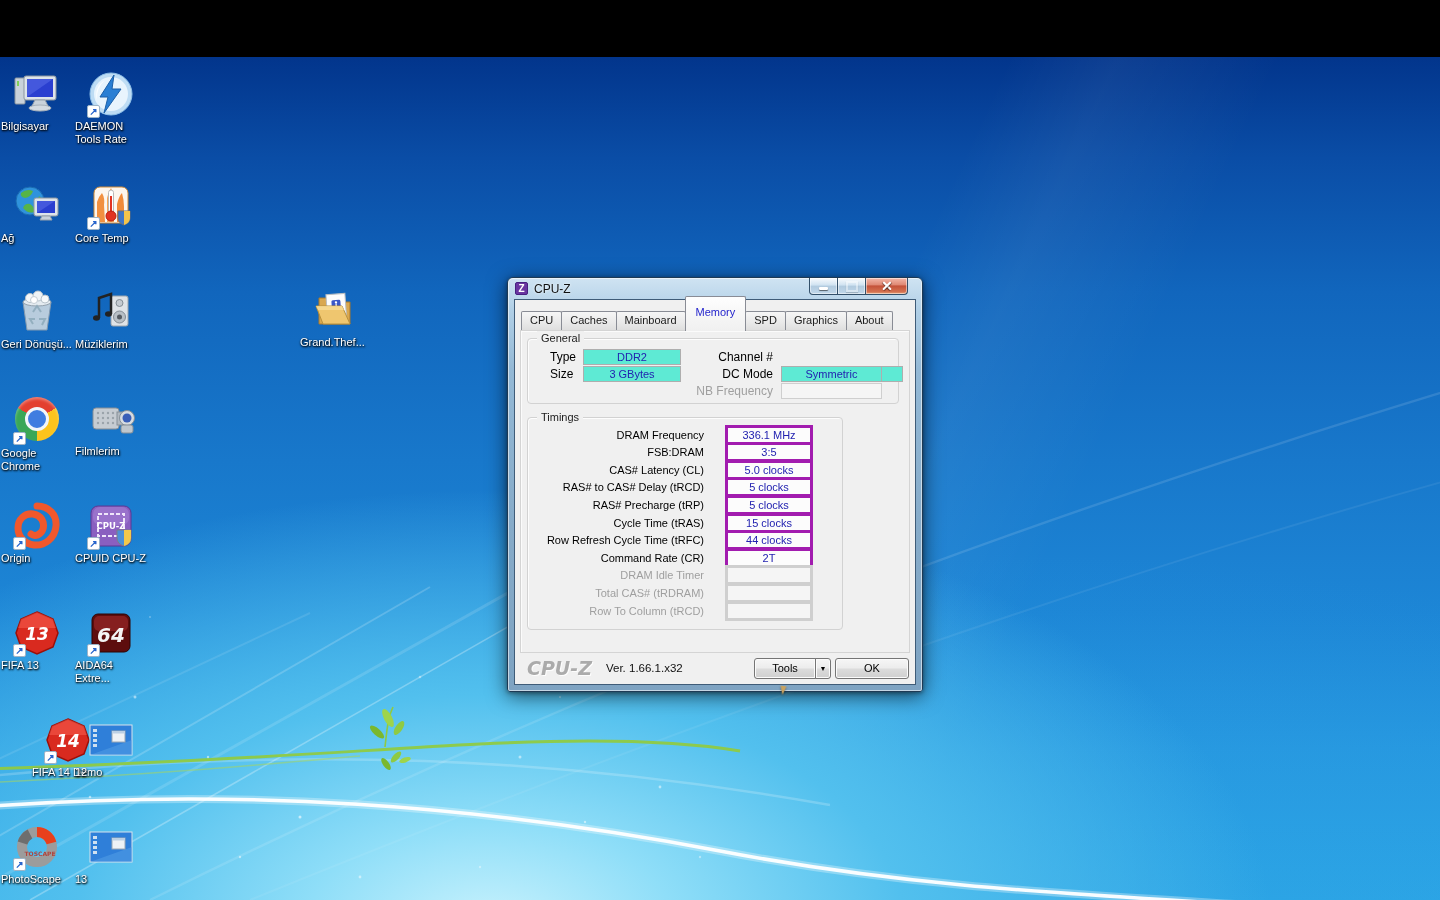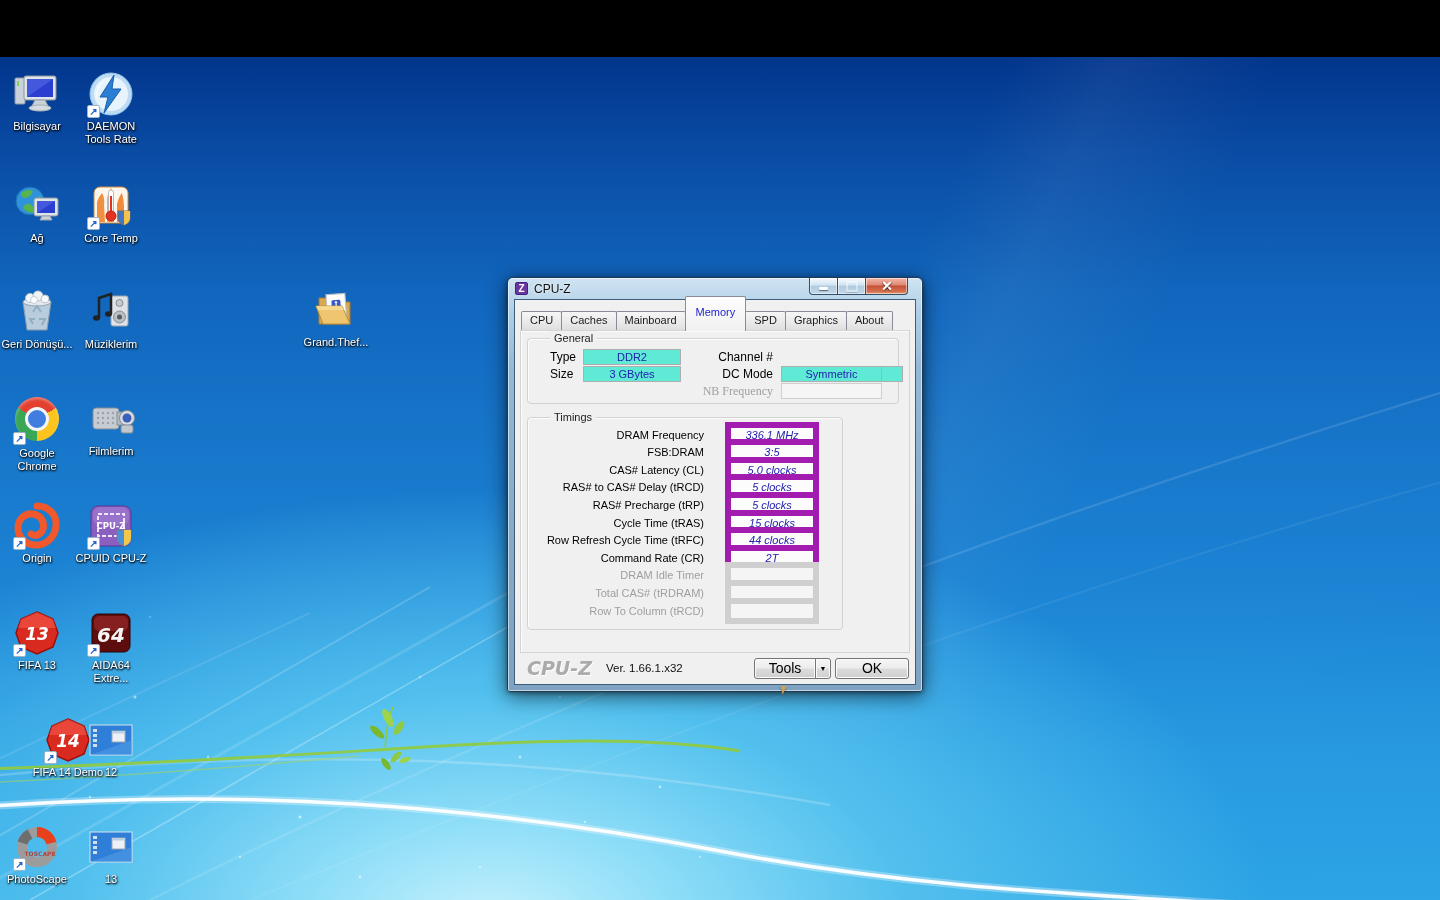--- a/index.html
+++ b/index.html
@@ -16,21 +16,21 @@
       radial-gradient(1150px 640px at 34% 103%, #c8f2fd 0%, #8fdef8 16%, #52c0ee 36%, rgba(47,150,219,0) 68%),
       radial-gradient(1700px 900px at 72% 125%, rgba(46,158,226,.45), rgba(46,158,226,0) 62%),
       linear-gradient(115deg, rgba(255,255,255,0) 55%, rgba(255,255,255,.05) 61%, rgba(255,255,255,0) 70%),
       linear-gradient(180deg, #02358c 0%, #0a4da6 12%, #1166bd 28%, #1878cb 48%, #1d86d6 66%, #2698e0 82%, #2ba6e6 100%);
   }
   .wp-art{position:absolute;left:0;top:0;}
   
   .cell{position:absolute;width:72px;cursor:default;}
   .icon-box{position:relative;width:48px;height:48px;margin:0 auto;}
   .icon-box svg{width:48px;height:48px;display:block;}
-  .icon-label{margin-top:2px;text-align:center;font-size:11px;line-height:13px;color:#fff;
+  .icon-label{margin-top:2px;text-align:left;font-size:11px;line-height:13px;color:#fff;
     text-shadow:0 1px 2px rgba(0,0,0,.95), 1px 1px 2px rgba(0,0,0,.85);}
   .sc-arrow{position:absolute;left:0;bottom:0;width:13px;height:13px;background:#fff;
     border:1px solid #9db4c8;border-radius:2px;color:#2a66cc;font-size:10px;line-height:12px;
     text-align:center;font-weight:bold;box-sizing:border-box;}
   .chrome-ball{width:44px;height:44px;border-radius:50%;margin:2px auto;position:relative;
     background:conic-gradient(from -60deg,#e3402f 0 120deg,#fcc41d 0 240deg,#3aa757 0 360deg);
     box-shadow:inset 0 2px 3px rgba(255,255,255,.35);}
   .chrome-hub{position:absolute;left:50%;top:50%;width:18px;height:18px;margin:-12px;
     border-radius:50%;background:#3f7de0;border:3px solid #f2f6f9;}
   
@@ -70,43 +70,43 @@
   .tab{padding:0 8px;height:18px;line-height:17px;font-size:11px;color:#1a1a1a;
     background:linear-gradient(#f6f6f6,#eaeaea 55%,#dedede);
     border:1px solid #898c95;border-bottom:none;border-radius:2px 2px 0 0;margin-right:-1px;cursor:default;}
   .tab.active{height:22px;line-height:19px;padding:6px 10px;color:#2323cc;
     background:linear-gradient(#fefefe,#f4f4f4 70%,#f0f0f0);position:relative;z-index:6;margin-bottom:-1px;}
   .tabpage{position:absolute;left:5px;right:5px;top:30px;bottom:31px;background:#f0f0f0;
     border:1px solid #d4d4d4;box-shadow:inset 1px 1px 0 #fbfbfb;z-index:3;}
   
   .groupbox{position:absolute;border:1px solid #d2d2d2;border-radius:4px;
     box-shadow:inset 1px 1px 0 rgba(255,255,255,.85);}
-  .legend{position:absolute;top:-8px;left:22px;background:#f0f0f0;padding:0 4px;font-size:11px;
+  .legend{position:absolute;top:-8px;left:9px;background:#f0f0f0;padding:0 4px;font-size:11px;
     line-height:14px;color:#1c1c1c;}
   .general{left:6px;top:7px;width:370px;height:64px;}
   .timings{left:6px;top:86px;width:314px;height:211px;}
   .glabel{position:absolute;font-size:12px;color:#000;line-height:15px;white-space:nowrap;}
   .glabel.right{text-align:right;}
   .glabel.disabled{color:#9f9f9f;}
   .gfield{position:absolute;height:14px;border:1px solid #aeaeae;background:#5eead4;
     font-size:11px;line-height:14px;text-align:center;color:#2222b0;}
   .gfield.disabled{border-color:#cfcfcf;background:#f5f5f5;}
   .trow{position:absolute;left:0;right:0;height:17px;display:flex;align-items:center;gap:12px;}
   .tlabel{width:176px;text-align:right;font-size:11px;color:#000;white-space:nowrap;}
-  .tfield{margin-left:9px;width:82px;height:14px;border:6px solid #a21caf;background:#fcfcfc;
-    text-align:center;font-size:11px;line-height:14px;color:#2222b0;font-style:italic;}
+  .tfield{margin-left:9px;width:82px;height:14px;border:3px solid #a21caf;background:#fcfcfc;
+    text-align:center;font-size:11px;line-height:14px;color:#2222b0;}
   .trow.off .tlabel{color:#9f9f9f;}
   .trow.off .tfield{border-color:#cfcfcf;background:#f5f5f5;}
   
   .footer{position:absolute;left:6px;right:6px;bottom:4px;height:24px;display:flex;align-items:center;}
   .logo{font-family:"DejaVu Sans", sans-serif;font-weight:bold;font-style:italic;font-size:19px;
     color:#ababab;letter-spacing:0;margin-left:6px;text-shadow:1px 1px 0 #fdfdfd;}
   .version{margin-left:14px;font-size:11.5px;color:#101010;}
   .spacer{flex:1;}
-  .btn{height:21px;border:1px solid #757575;border-radius:3px;font-size:14px;color:#000;
+  .btn{height:21px;border:1px solid #757575;border-radius:3px;font-size:11px;color:#000;
     font-family:"Liberation Sans", sans-serif;
     background:linear-gradient(#f6f6f6,#ececec 48%,#dcdcdc 52%,#cfcfcf);
     box-shadow:inset 0 0 0 1px #fbfbfb;padding:0;cursor:default;}
   .btn.tools{width:62px;border-radius:3px 0 0 3px;}
   .btn.tools-arrow{width:16px;margin-left:-1px;border-radius:0 3px 3px 0;font-size:7px;}
   .btn.ok{width:74px;margin-left:4px;}
   
   .cursor{position:absolute;left:780px;top:686px;width:0;height:0;
     border-left:3px solid transparent;border-right:3px solid transparent;
     border-top:9px solid #c9a25e;transform:rotate(8deg);filter:drop-shadow(0 1px 1px rgba(0,0,0,.4));}
@@ -430,21 +430,21 @@
       <div class="groupbox general">
         <span class="legend">General</span>
         <span class="glabel" style="left:22px;top:11px;">Type</span>
         <span class="gfield" style="left:55px;top:10px;width:96px;">DDR2</span>
         <span class="glabel" style="left:22px;top:28px;">Size</span>
         <span class="gfield" style="left:55px;top:27px;width:96px;">3 GBytes</span>
         <span class="glabel right" style="left:148px;top:11px;width:97px;">Channel #</span>
         <span class="gfield" style="left:253px;top:27px;width:99px;margin-left:21px;">Dual</span>
         <span class="glabel right" style="left:148px;top:28px;width:97px;">DC Mode</span>
         <span class="gfield" style="left:253px;top:27px;width:99px;">Symmetric</span>
-        <span class="glabel right disabled" style="left:148px;top:45px;width:97px;font-family:Liberation Serif, serif;">NB Frequency</span>
+        <span class="glabel right disabled" style="left:148px;top:45px;width:97px;">NB Frequency</span>
         <span class="gfield disabled" style="left:253px;top:44px;width:99px;"></span>
       </div>
 
       <div class="groupbox timings">
         <span class="legend">Timings</span>
         <div id="timing-rows">
             <div class="trow" style="top: 8px;">
               <span class="tlabel">DRAM Frequency</span>
               <span class="tfield">336.1 MHz</span>
             </div>

